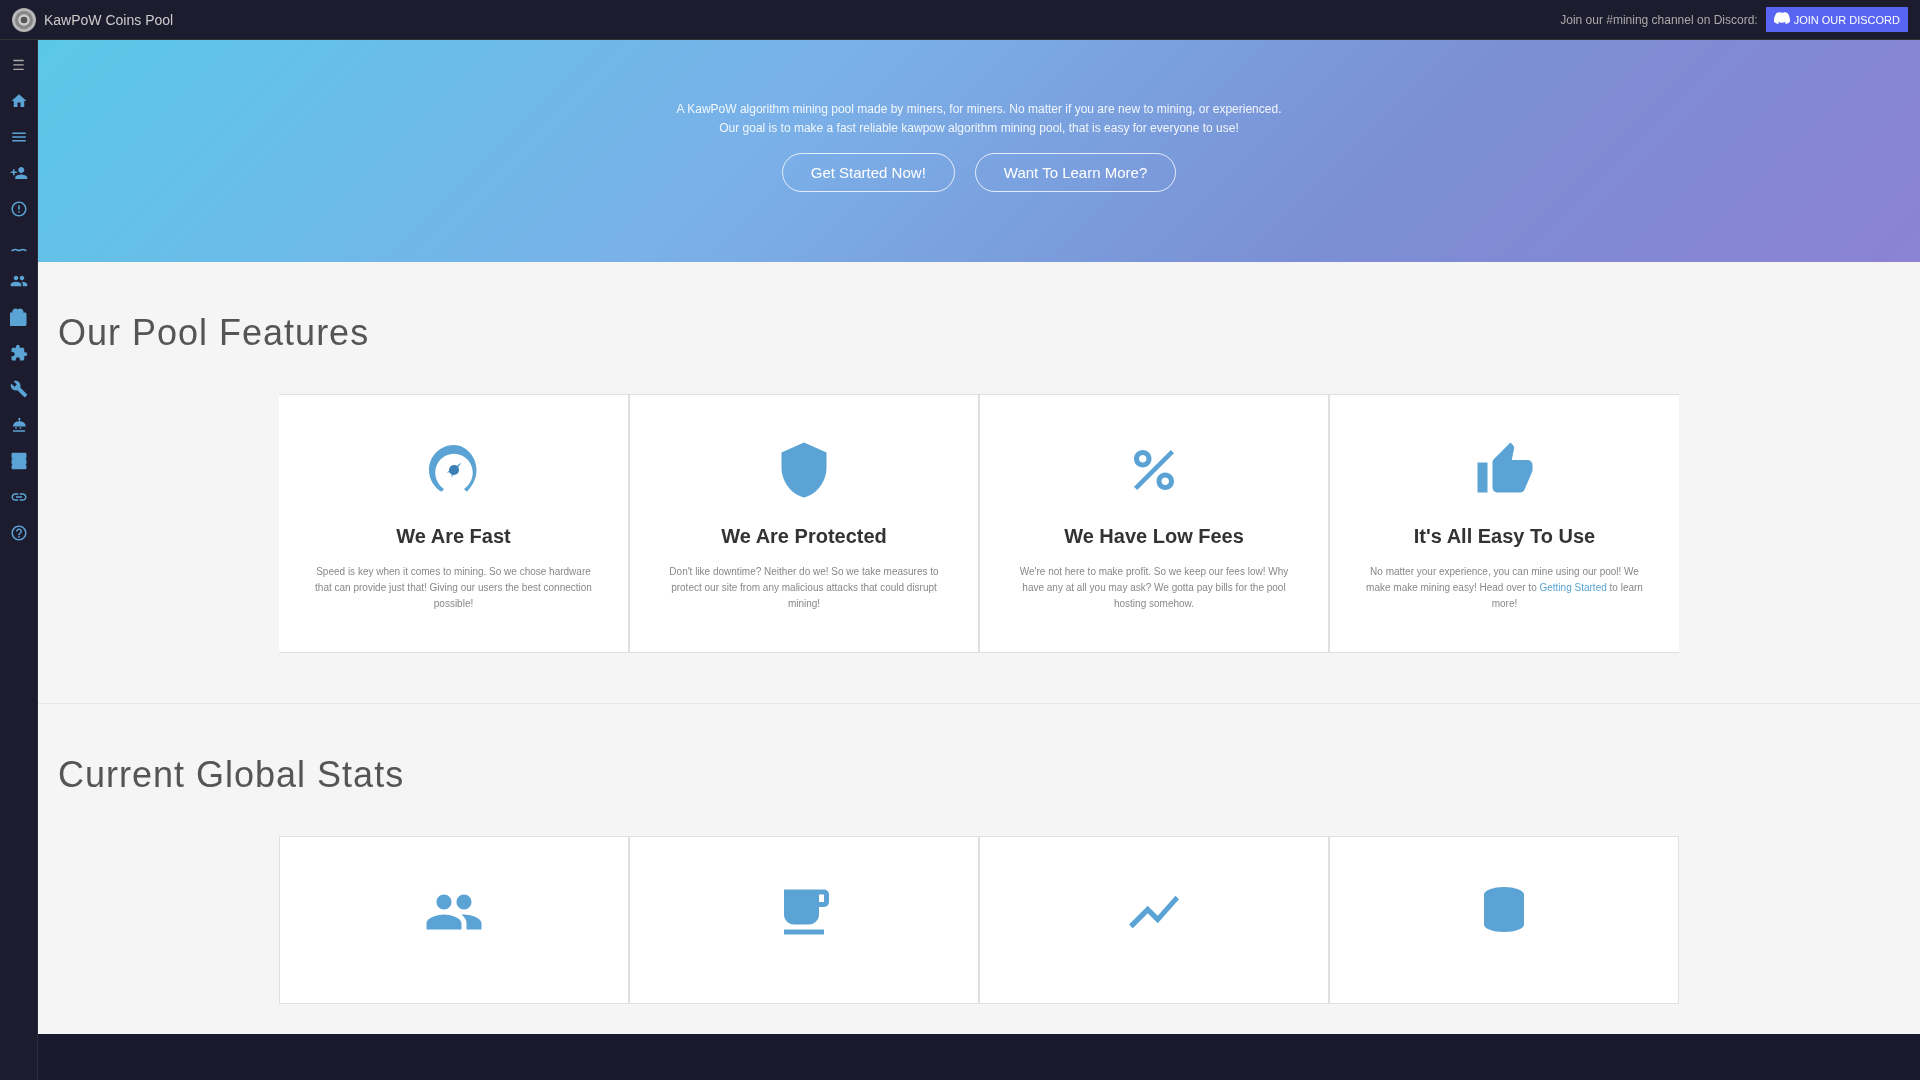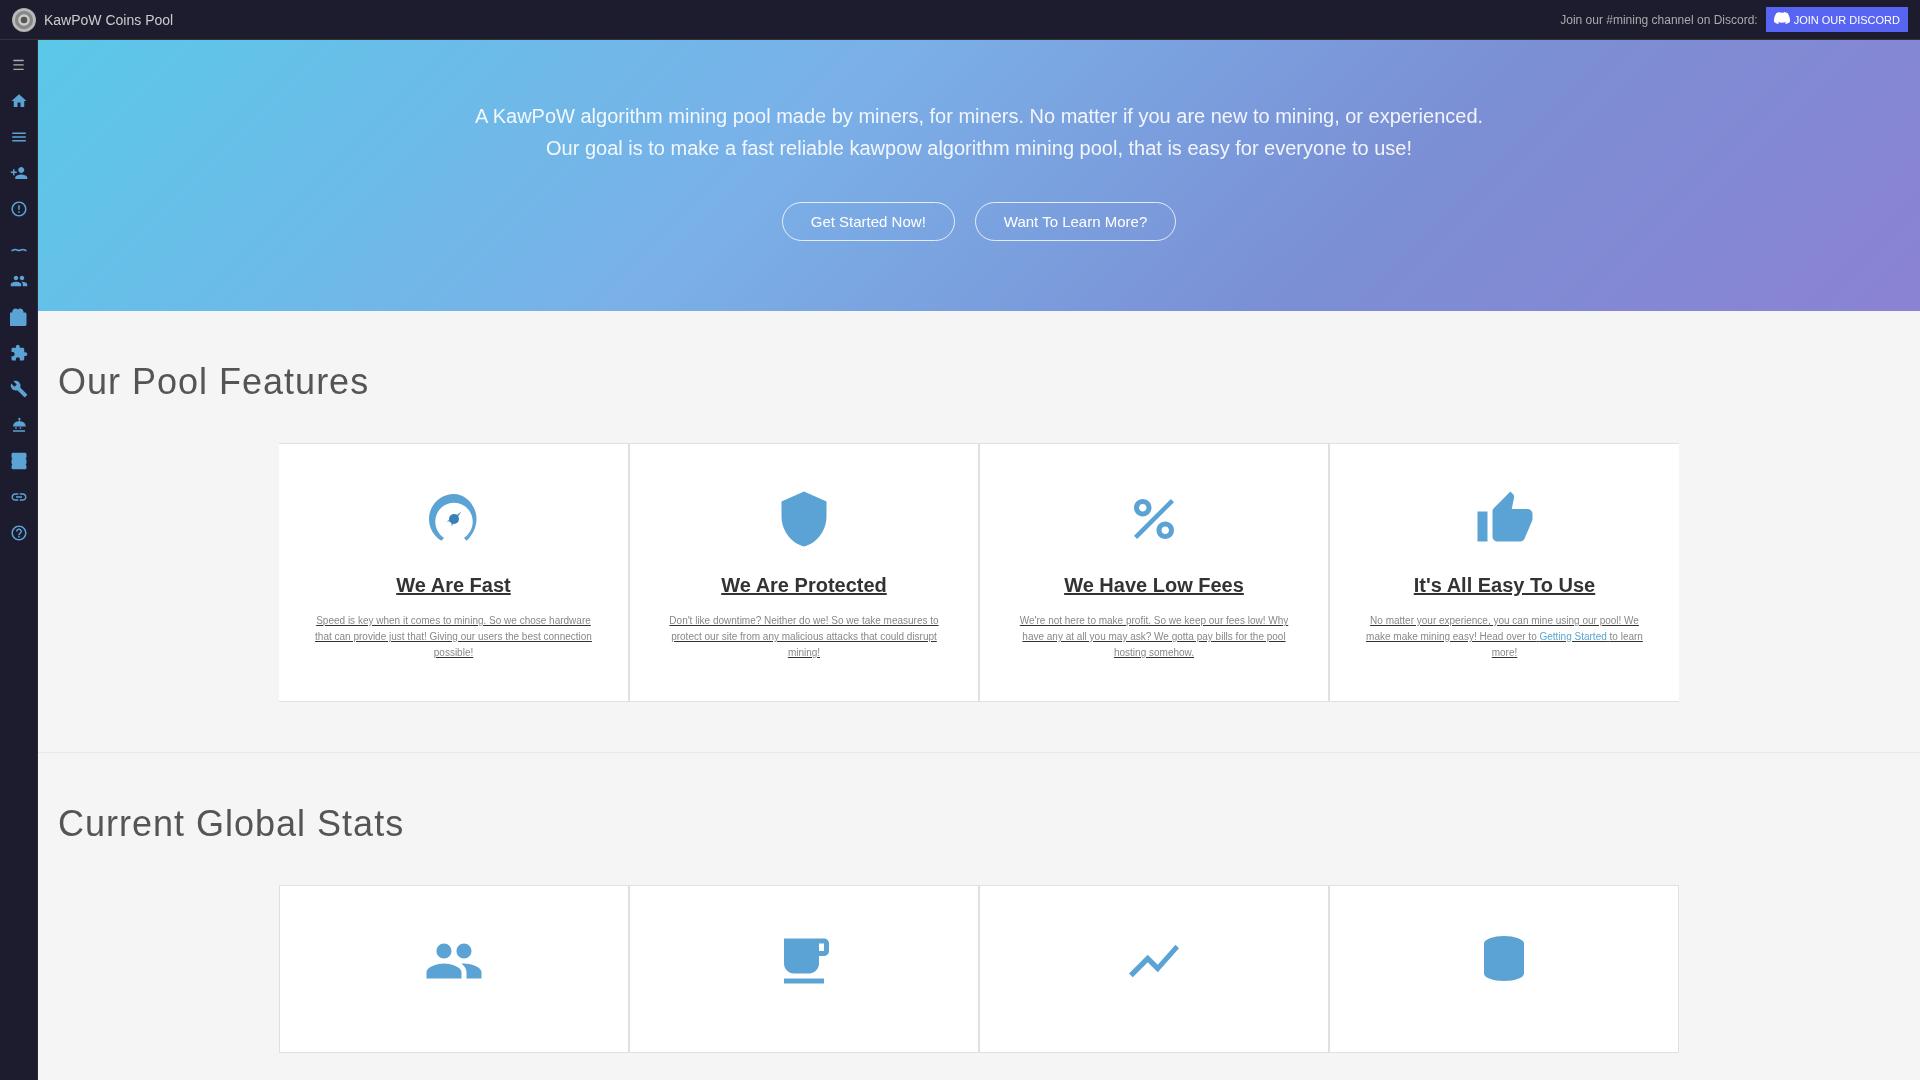--- a/index.html
+++ b/index.html
@@ -105,24 +105,24 @@
       text-align: center;
       color: white;
     }
     .hero h1 {
       font-size: 46px;
       font-weight: 300;
       margin-bottom: 20px;
       letter-spacing: 1px;
     }
     .hero-sub {
-      font-size: 20px;
+      font-size: 12px;
       opacity: 0.9;
       line-height: 1.6;
-      margin-bottom: 38px;
+      margin-bottom: 15px;
       text-align: center;
     }
     .hero-buttons {
       display: flex;
       justify-content: center;
       gap: 20px;
     }
     .hero-btn {
       background: transparent;
       color: white;
@@ -145,21 +145,20 @@
       color: #555;
       margin-bottom: 40px;
       letter-spacing: 1px;
     }
     .cards-grid {
       display: grid;
       grid-template-columns: repeat(4, 1fr);
       gap: 0;
       max-width: 1400px;
       margin: 0 auto;
-      text-decoration: underline;
     }
     .feature-card {
       background: white;
       border: 1px solid #e0e0e0;
       padding: 40px 30px;
       text-align: center;
     }
     .feature-card:first-child { border-left: none; }
     .feature-card:last-child { border-right: none; }
     .card-icon {

